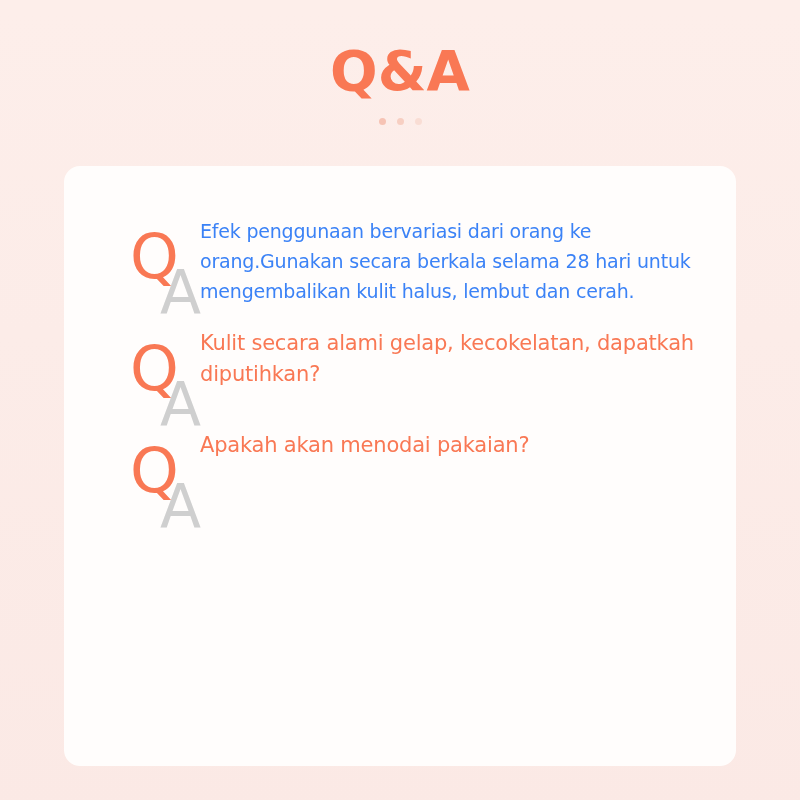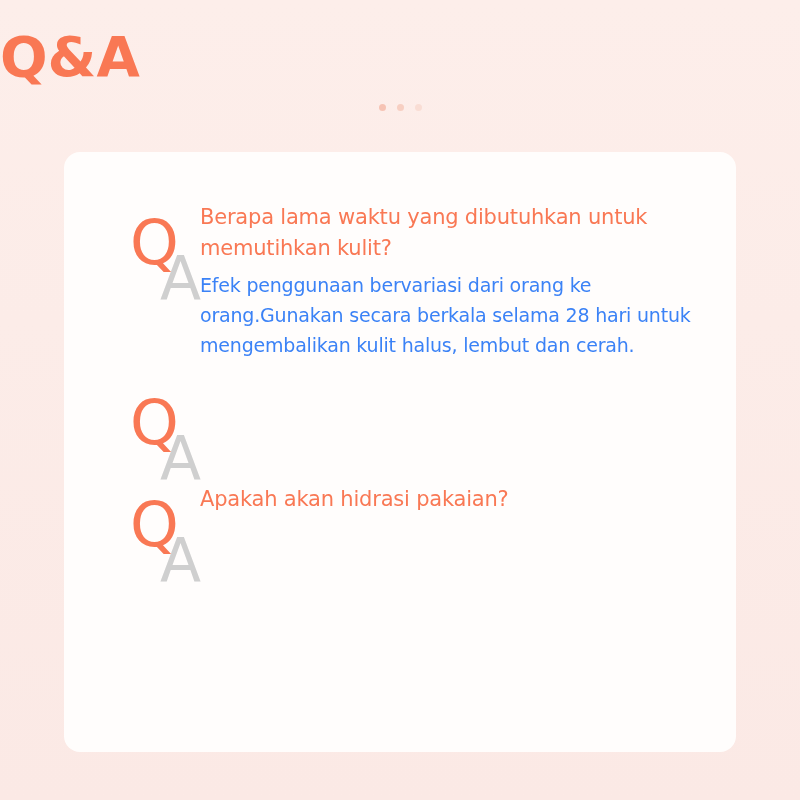--- a/index.html
+++ b/index.html
@@ -15,21 +15,23 @@
   }
   .page {
     position: relative;
     width: 800px;
     height: 800px;
     box-sizing: border-box;
     background: linear-gradient(180deg, #fdeeea 0%, #fcece8 40%, #fbe9e5 100%);
     padding: 0;
   }
   .header {
+    text-align: center;
     padding-top: 26px;
+    margin-top: 14px;
   }
   .title {
     font-size: 56px;
     font-weight: bold;
     color: #f97854;
     letter-spacing: 0px;
     line-height: 1.1;
     font-family: "DejaVu Sans", sans-serif;
   }
   .dots {
@@ -132,38 +134,38 @@
   </div>
 
   <div class="card">
 
     <div class="qa-block b1">
       <div class="qa-inner">
         <span class="qmark">
           <span class="q-letter">Q</span>
           <span class="a-letter">A</span>
         </span>
-        <p class="question">Berapa lama waktu yang dibutuhkan untuk memutihkan kulit?</p>
         <p class="answer">Efek penggunaan bervariasi dari orang ke orang.Gunakan secara berkala selama 28 hari untuk mengembalikan kulit halus, lembut dan cerah.</p>
       </div>
     </div>
 
     <div class="qa-block b2">
       <div class="qa-inner">
         <span class="qmark">
           <span class="q-letter">Q</span>
           <span class="a-letter">A</span>
         </span>
+        <p class="question">Kulit secara alami gelap, kecokelatan, dapatkah diputihkan?</p>
       </div>
     </div>
 
     <div class="qa-block b3">
       <div class="qa-inner">
         <span class="qmark">
           <span class="q-letter">Q</span>
           <span class="a-letter">A</span>
         </span>
-        <p class="question">Apakah akan hidrasi pakaian?</p>
+        <p class="question">Apakah akan menodai pakaian?</p>
       </div>
     </div>
 
   </div>
 </div>
 
 </body></html>

